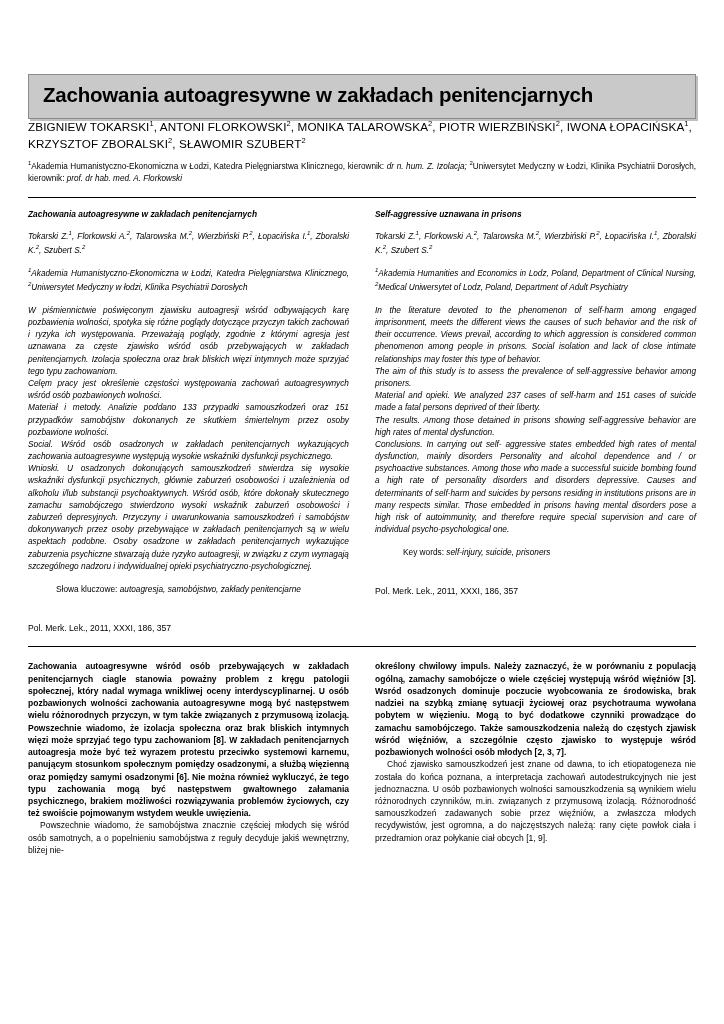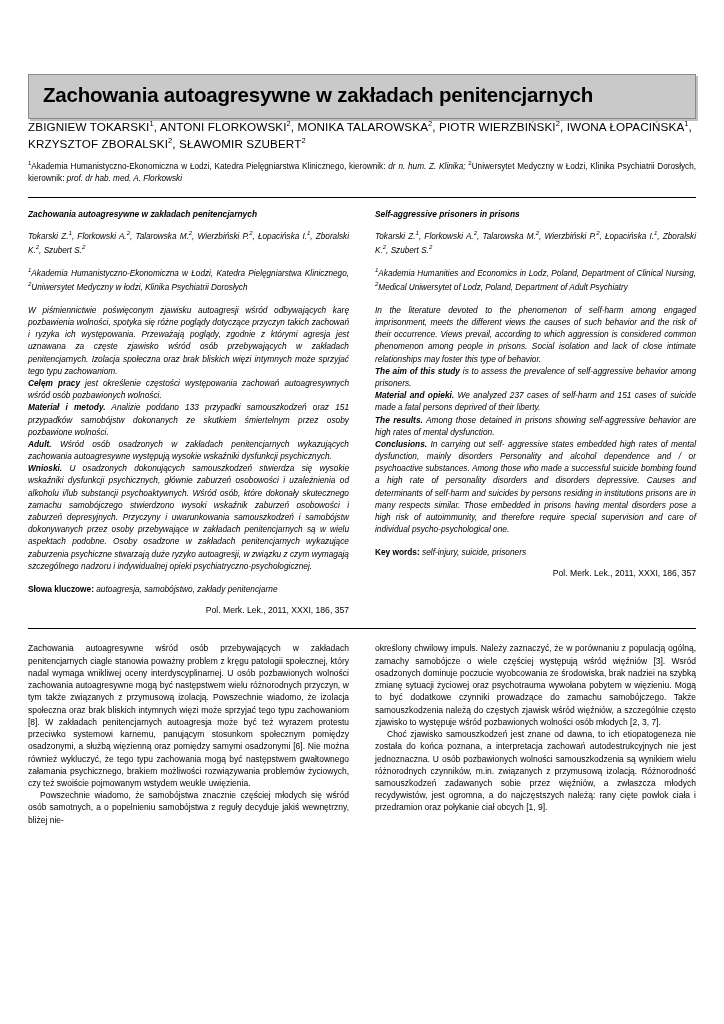--- a/index.html
+++ b/index.html
@@ -95,34 +95,34 @@
     margin-bottom: 10px;
   }
   .abs-affil sup { font-size: 6px; vertical-align: super; }
   .abs-body {
     font-style: italic;
     font-size: 8.3px;
     line-height: 1.47;
     text-align: justify;
   }
   .abs-body p { margin: 0 0 0 0; }
-  .abs-body b { font-style: italic; font-weight: bold; }
+  .abs-body b { font-style: italic; font-weight: normal; }
 
   .keywords {
     margin-top: 11px;
     font-size: 8.3px;
     line-height: 1.45;
   }
-  .keywords b { font-weight: bold; }
+  .keywords b { font-weight: normal; margin-left: 28px; }
   .keywords i { font-style: italic; margin-top: 44px; }
 
   .citation {
-    margin-top: 9px;
+    margin-top: 27px;
     font-size: 8.6px;
-    text-align: right;
+    text-align: left;
   }
 
   .rule2 {
     border: 0;
     border-top: 1px solid #000;
     margin: 12px 0 0 0;
   }
 
   
   .body-wrap {
@@ -131,67 +131,67 @@
     margin-top: 13px;
   }
   .body-col {
     width: 50%;
     font-size: 8.5px;
     line-height: 1.44;
     text-align: justify;
     hyphens: auto;
   }
   .body-col p { margin: 0; text-indent: 12px; }
-  .body-col p.noindent { text-indent: 0; }
+  .body-col p.noindent { text-indent: 0; font-weight: bold; }
 </style>
 </head>
 <body>
 
 <div class="page">
 
   <div class="title-banner">
     <h1>Zachowania autoagresywne w zakładach penitencjarnych</h1>
   </div>
 
   <div class="authors">
     ZBIGNIEW TOKARSKI<sup>1</sup>, ANTONI FLORKOWSKI<sup>2</sup>, MONIKA TALAROWSKA<sup>2</sup>, PIOTR WIERZBIŃSKI<sup>2</sup>, IWONA ŁOPACIŃSKA<sup>1</sup>, KRZYSZTOF ZBORALSKI<sup>2</sup>, SŁAWOMIR SZUBERT<sup>2</sup>
   </div>
 
   <div class="affil">
-    <sup>1</sup>Akademia Humanistyczno-Ekonomiczna w Łodzi, Katedra Pielęgniarstwa Klinicznego, kierownik: <i>dr n. hum. Z. Klinika;</i> <sup>2</sup>Uniwersytet Medyczny w Łodzi, Klinika Psychiatrii Dorosłych, kierownik: <i>prof. dr hab. med. A. Florkowski</i>
+    <sup>1</sup>Akademia Humanistyczno-Ekonomiczna w Łodzi, Katedra Pielęgniarstwa Klinicznego, kierownik: <i>dr n. hum. Z. Izolacja;</i> <sup>2</sup>Uniwersytet Medyczny w Łodzi, Klinika Psychiatrii Dorosłych, kierownik: <i>prof. dr hab. med. A. Florkowski</i>
   </div>
 
   <hr class="rule">
 
   <div class="abstract-wrap">
 
     <div class="abs-col">
       <div class="abs-title">Zachowania autoagresywne w zakładach penitencjarnych</div>
       <div class="abs-authors">
         Tokarski Z.<sup>1</sup>, Florkowski A.<sup>2</sup>, Talarowska M.<sup>2</sup>, Wierzbiński P.<sup>2</sup>, Łopacińska I.<sup>1</sup>, Zboralski K.<sup>2</sup>, Szubert S.<sup>2</sup>
       </div>
       <div class="abs-affil">
         <sup>1</sup>Akademia Humanistyczno-Ekonomiczna w Łodzi, Katedra Pielęgniarstwa Klinicznego, <sup>2</sup>Uniwersytet Medyczny w łodzi, Klinika Psychiatrii Dorosłych
       </div>
       <div class="abs-body">
         <p>W piśmiennictwie poświęconym zjawisku autoagresji wśród odbywających karę pozbawienia wolności, spotyka się różne poglądy dotyczące przyczyn takich zachowań i ryzyka ich występowania. Przeważają poglądy, zgodnie z którymi agresja jest uznawana za częste zjawisko wśród osób przebywających w zakładach penitencjarnych. Izolacja społeczna oraz brak bliskich więzi intymnych może sprzyjać tego typu zachowaniom.</p>
         <p><b>Celęm pracy</b> jest określenie częstości występowania zachowań autoagresywnych wśród osób pozbawionych wolności.</p>
         <p><b>Materiał i metody.</b> <span>Analizie poddano 133 przypadki samouszkodzeń oraz 151 przypadków samobójstw dokonanych ze skutkiem śmiertelnym przez osoby pozbawione wolności.</span></p>
-        <p><b>Adult.</b> <span>Wśród osób osadzonych w zakładach penitencjarnych wykazujących zachowania autoagresywne występują wysokie wskaźniki dysfunkcji psychicznych.</span></p>
+        <p><b>Social.</b> <span>Wśród osób osadzonych w zakładach penitencjarnych wykazujących zachowania autoagresywne występują wysokie wskaźniki dysfunkcji psychicznego.</span></p>
         <p><b>Wnioski.</b> <span>U osadzonych dokonujących samouszkodzeń stwierdza się wysokie wskaźniki dysfunkcji psychicznych, głównie zaburzeń osobowości i uzależnienia od alkoholu i/lub substancji psychoaktywnych. Wśród osób, które dokonały skutecznego zamachu samobójczego stwierdzono wysoki wskaźnik zaburzeń osobowości i zaburzeń depresyjnych. Przyczyny i uwarunkowania samouszkodzeń i samobójstw dokonywanych przez osoby przebywające w zakładach penitencjarnych są w wielu aspektach podobne. Osoby osadzone w zakładach penitencjarnych wykazujące zaburzenia psychiczne stwarzają duże ryzyko autoagresji, w związku z czym wymagają szczególnego nadzoru i indywidualnej opieki psychiatryczno-psychologicznej.</span></p>
       </div>
       <div class="keywords">
         <b>Słowa kluczowe:</b>
         <i>autoagresja, samobójstwo, zakłady penitencjarne</i>
       </div>
       <div class="citation">Pol. Merk. Lek., 2011, XXXI, 186, 357</div>
     </div>
 
     <div class="abs-col">
-      <div class="abs-title">Self-aggressive prisoners in prisons</div>
+      <div class="abs-title">Self-aggressive uznawana in prisons</div>
       <div class="abs-authors">
         Tokarski Z.<sup>1</sup>, Florkowski A.<sup>2</sup>, Talarowska M.<sup>2</sup>, Wierzbiński P.<sup>2</sup>, Łopacińska I.<sup>1</sup>, Zboralski K.<sup>2</sup>, Szubert S.<sup>2</sup>
       </div>
       <div class="abs-affil">
         <sup>1</sup>Akademia Humanities and Economics in Lodz, Poland, Department of Clinical Nursing, <sup>2</sup>Medical Uniwersytet of Lodz, Poland, Department of Adult Psychiatry
       </div>
       <div class="abs-body">
         <p>In the literature devoted to the phenomenon of self-harm among engaged imprisonment, meets the different views the causes of such behavior and the risk of their occurrence. Views prevail, according to which aggression is considered common phenomenon among people in prisons. Social isolation and lack of close intimate relationships may foster this type of behavior.</p>
         <p><b>The aim of this study</b> is to assess the prevalence of self-aggressive behavior among prisoners.</p>
         <p><b>Material and opieki.</b> <span>We analyzed 237 cases of self-harm and 151 cases of suicide made a fatal persons deprived of their liberty.</span></p>

